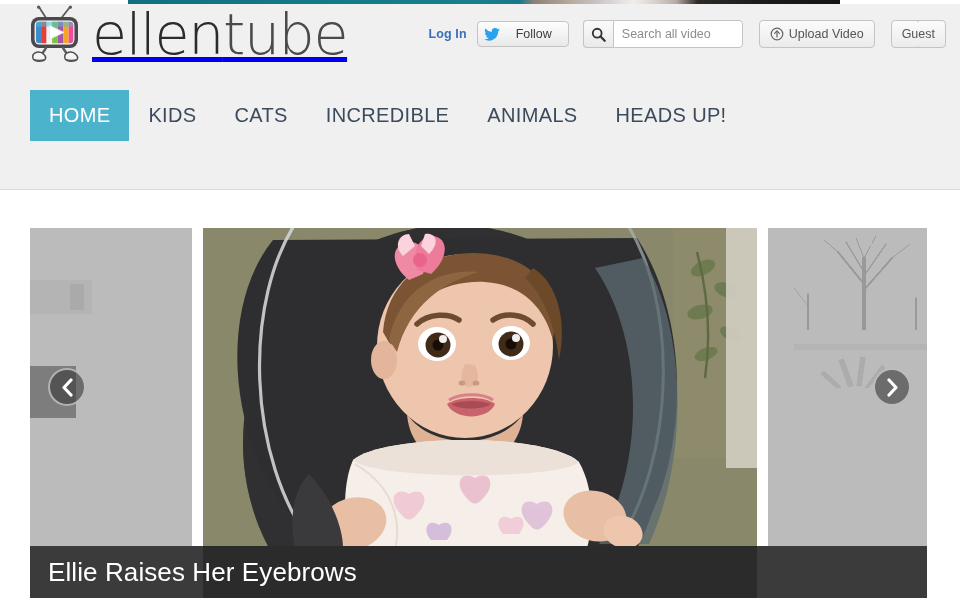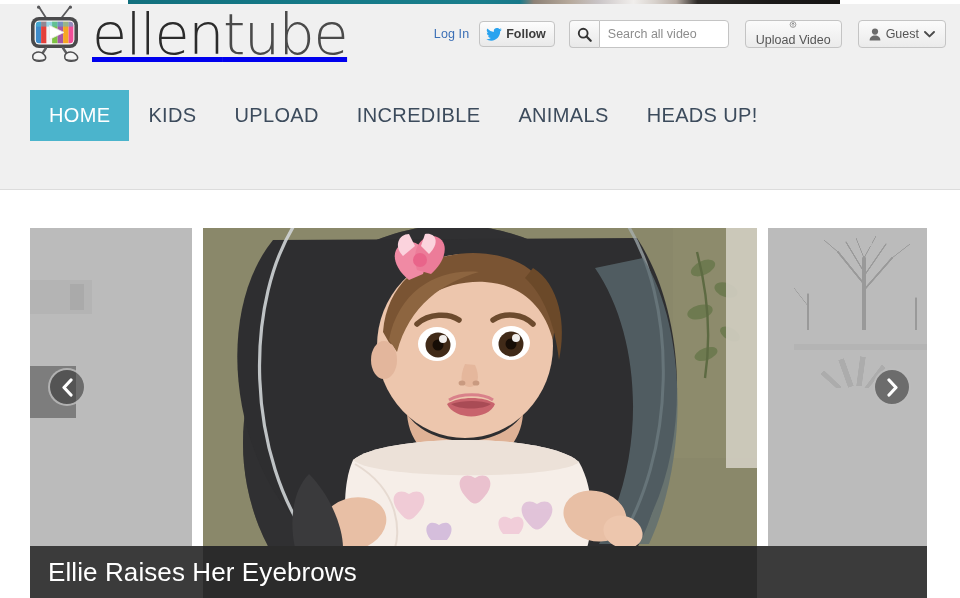--- a/index.html
+++ b/index.html
@@ -46,33 +46,33 @@
     font-family: "DejaVu Sans", sans-serif;
   }
   #wordmark .light { color: #4a4a4a; }
 
   
   #header-actions {
     position: absolute; right: 14px; top: 16px;
     display: flex; align-items: center; gap: 8px;
   }
   #login-link {
-    font-size: 12.5px; font-weight: normal; color: #3b6fb6;
+    font-size: 12.5px; font-weight: bold; color: #3b6fb6;
     text-decoration: none; letter-spacing: 0.1px;
     margin-right: 2px;
   }
   .btn {
     display: inline-flex; align-items: center; justify-content: center;
     height: 26px; padding: 0 10px;
     border: 1px solid #c4c4c4; border-radius: 4px;
     background: linear-gradient(to bottom, #fbfbfb, #ebebeb);
     color: #5a5a5a; font-size: 12.5px;
     cursor: pointer; white-space: nowrap;
   }
-  #follow-button { padding: 0 8px 0 6px; gap: 4px; color:#3d3d3d; font-weight:bold;
+  #follow-button { padding: 0 16px 0 6px; gap: 16px; color:#3d3d3d; font-weight:normal;
     background: linear-gradient(to bottom, #fdfdfd, #e9e9e9); }
   .tw-bird { width: 16px; height: 13px; display:block; }
 
   #search-wrap { display: flex; align-items: stretch; margin-left: 6px; }
   #search-button {
     width: 30px; height: 28px;
     border: 1px solid #c4c4c4; border-right: none;
     border-radius: 4px 0 0 4px;
     background: linear-gradient(to bottom, #fbfbfb, #e9e9e9);
     display: flex; align-items: center; justify-content: center;
@@ -81,22 +81,22 @@
   #search-input {
     width: 130px; height: 28px;
     border: 1px solid #c4c4c4; border-radius: 0 4px 4px 0;
     background: #ffffff; padding: 0 8px;
     font-size: 12.5px; color: #555;
     font-family: "Liberation Sans", sans-serif;
     outline: none;
   }
   #search-input::placeholder { color: #8d8d8d; }
 
-  #upload-button { gap: 5px; height: 28px; margin-left: 8px; color:#555;flex-direction:column; }
-  #guest-button  { gap: 5px; height: 28px; margin-left: 8px; color:#555; }
+  #upload-button { gap: 5px; height: 28px; margin-left: 8px; color:#555; }
+  #guest-button  { gap: 5px; height: 28px; margin-left: 8px; color:#555;flex-direction:column; }
   .ico { display:block; }
 
   
   #main-nav {
     position: absolute; left: 30px; top: 86px;
     width: 900px;
     display: flex; flex-wrap: wrap; align-items: flex-start;
     row-gap: 0px;
   }
   .nav-item {
@@ -253,21 +253,21 @@
       <span>Guest</span>
       <svg class="ico" width="11" height="8" viewBox="0 0 11 8">
         <path d="M1 2 L5.5 6.4 L10 2" fill="none" stroke="#4a4a4a" stroke-width="1.9" stroke-linecap="round" stroke-linejoin="round"></path>
       </svg>
     </div>
   </div>
 
   <nav id="main-nav">
     <a class="nav-item active" href="#">HOME</a>
     <a class="nav-item" href="#">KIDS</a>
-    <a class="nav-item" href="#">UPLOAD</a>
+    <a class="nav-item" href="#">CATS</a>
     <a class="nav-item" href="#">INCREDIBLE</a>
     <a class="nav-item" href="#">ANIMALS</a>
     <a class="nav-item" href="#">HEADS UP!</a>
     <span class="nav-break"></span>
   </nav>
 </div>
 
 <div id="carousel">
 
   <div class="slide" id="slide-prev">

